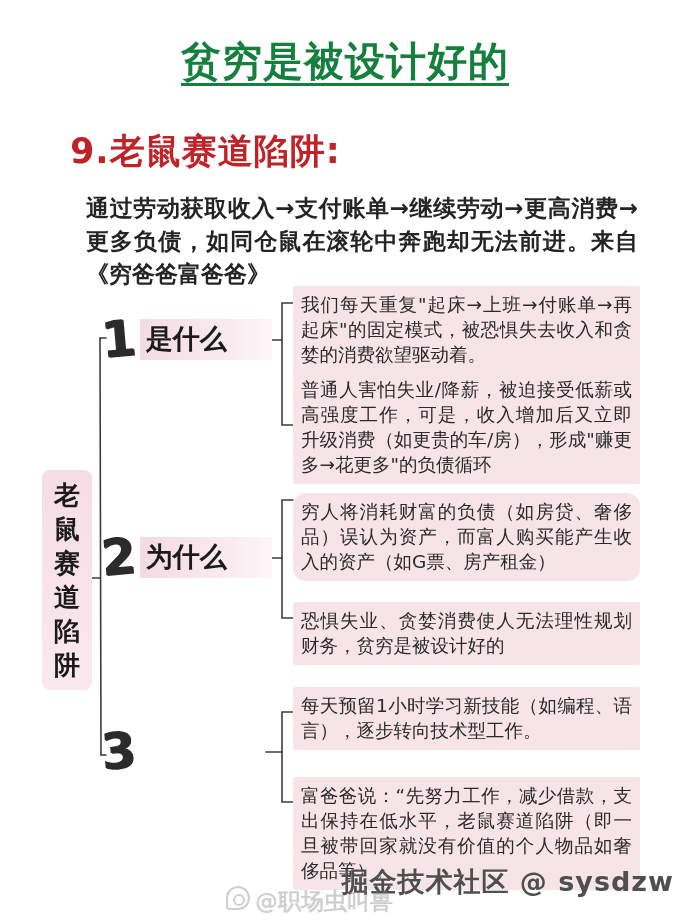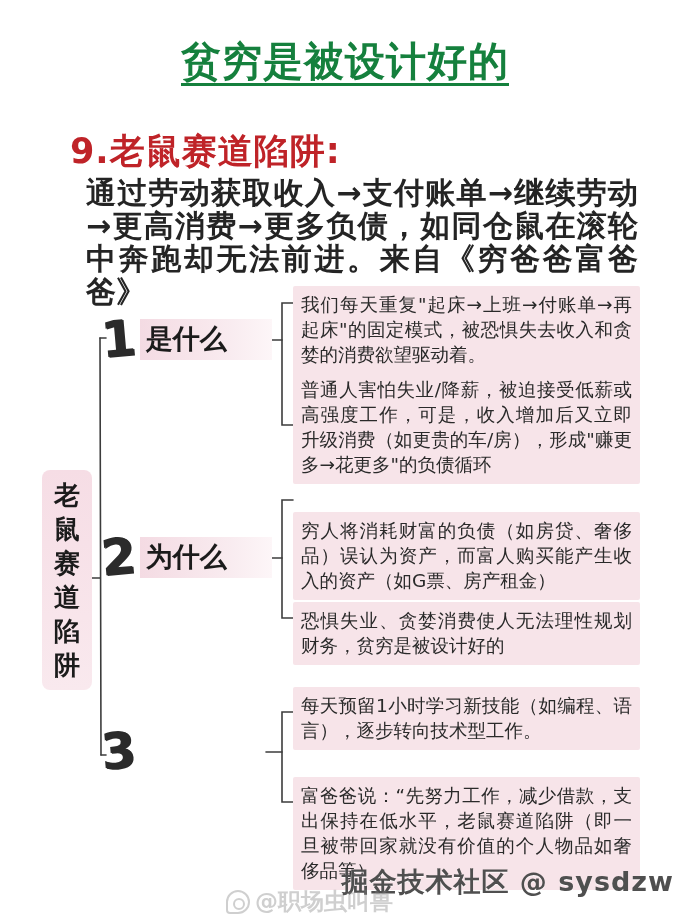--- a/index.html
+++ b/index.html
@@ -32,23 +32,23 @@
   .section-heading {
     position: absolute;
     top: 128px; left: 70px;
     font-size: 35px;
     font-weight: 900;
     letter-spacing: 1px;
     color: #bf2328;
   }
   .intro {
     position: absolute;
-    top: 176px; left: 86px;
+    top: 192px; left: 86px;
     width: 552px;
-    font-size: 30px;
+    font-size: 23px;
     line-height: 33px;
     font-weight: 600;
     color: #242424;
     text-align: justify;
   }
 
   
   .connectors {
     position: absolute;
     top: 0; left: 0;
@@ -117,40 +117,40 @@
     color: #2a2a2a;
     font-size: 18.5px;
     line-height: 25px;
     font-weight: 500;
     padding: 6px 8px 7px 8px;
     border-radius: 2px;
     text-align: justify;
   }
   .note-1 { top: 286px; }
   .note-2 { top: 371px; }
-  .note-3 { top: 512px; }
+  .note-3 { top: 493px; border-radius: 13px; }
   .note-4 { top: 602px; }
   .note-5 { top: 687px; }
   .note-6 { top: 777px; }
 
   
   .credit {
     position: absolute;
     top: 864px; right: 16px;
     font-size: 27px;
     font-weight: 600;
     color: #4f4f4f;
     letter-spacing: 1px;
     text-shadow: 0 1px 1px rgba(255,255,255,0.8);
   }
   .watermark {
     position: absolute;
     top: 886px; left: 226px;
     display: flex;
-    align-items: center;
+    align-items: flex-start;
     gap: 5px;
     color: rgba(130,130,130,0.38);
     font-size: 23px;
     font-weight: 700;
   }
   .wm-icon {
     width: 24px; height: 24px;
     border: 2px solid rgba(130,130,130,0.38);
     border-radius: 50% 50% 50% 4px;
     position: relative;

